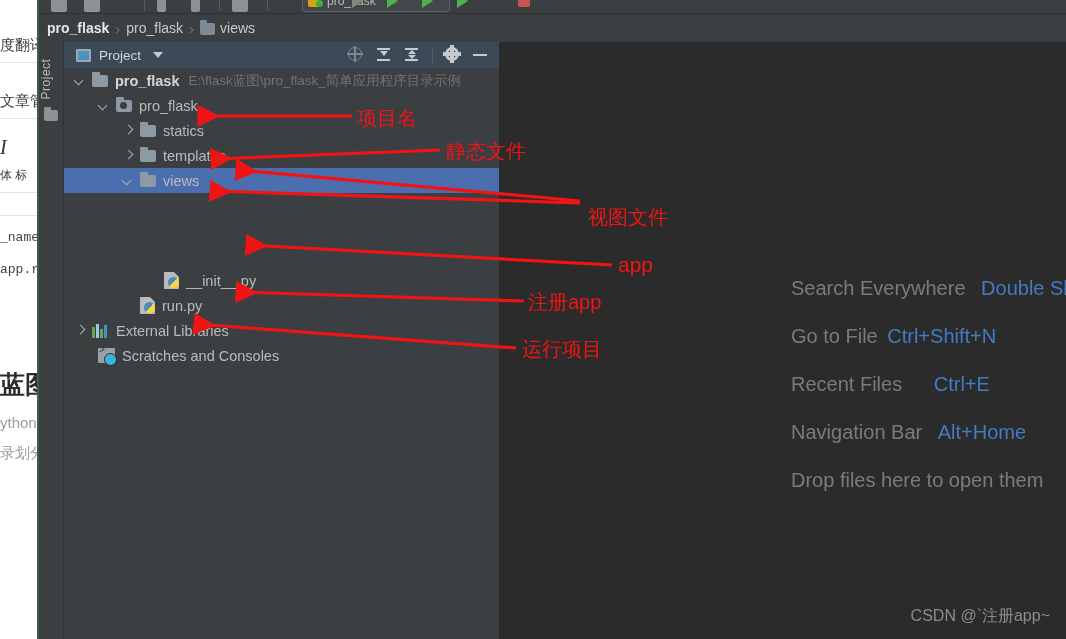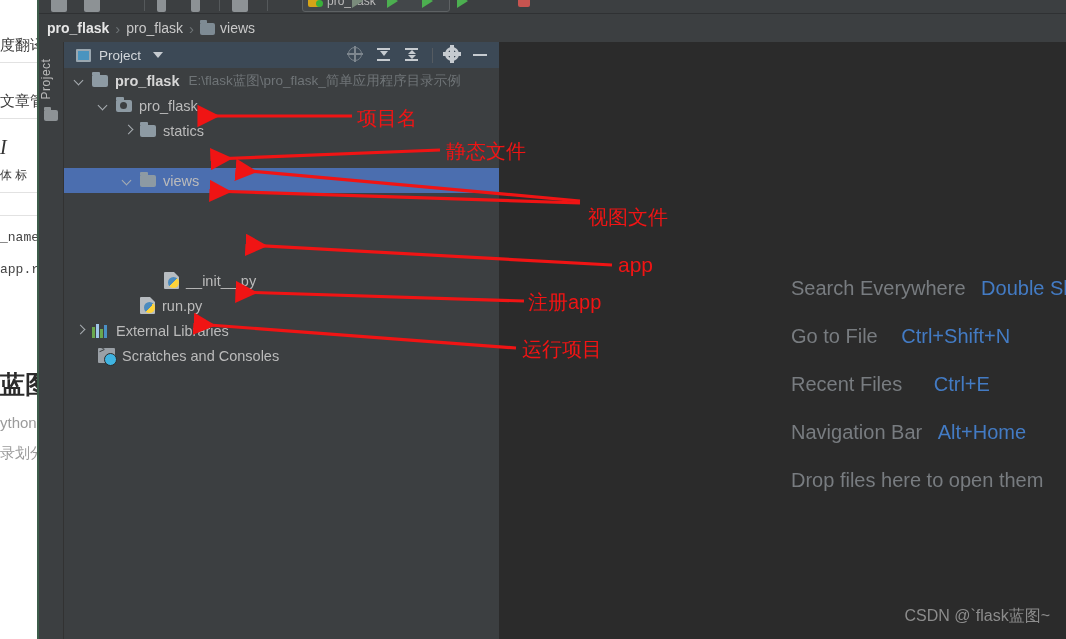--- a/index.html
+++ b/index.html
@@ -449,20 +449,27 @@
         </div>
 
         <div class="row" style="top:50px">
           <span style="width:58px"></span>
           <span class="arrow-tog right"></span>
           <span style="width:7px"></span>
           <span class="ic-folder"></span>
           <span class="lbl">statics</span>
         </div>
 
+        <div class="row" style="top:75px">
+          <span style="width:58px"></span>
+          <span class="arrow-tog right"></span>
+          <span style="width:7px"></span>
+          <span class="ic-folder"></span>
+          <span class="lbl">templates</span>
+        </div>
 
         <div class="row sel" style="top:100px">
           <span style="width:58px"></span>
           <span class="arrow-tog down"></span>
           <span style="width:7px"></span>
           <span class="ic-folder"></span>
           <span class="lbl">views</span>
         </div>
 
 
@@ -505,35 +512,35 @@
     </div>
 
     <div class="editor">
       <div class="shortcuts">
         <div class="sc-row" style="top:0px">
           <span>Search Everywhere</span>
           <span class="sc-key" style="margin-left:10px">Double Shift</span>
         </div>
         <div class="sc-row" style="top:48px">
           <span>Go to File</span>
-          <span class="sc-key" style="margin-left:18px">Ctrl+Shift+N</span>
+          <span class="sc-key" style="margin-left:4px">Ctrl+Shift+N</span>
         </div>
         <div class="sc-row" style="top:96px">
           <span>Recent Files</span>
           <span class="sc-key" style="margin-left:26px">Ctrl+E</span>
         </div>
         <div class="sc-row" style="top:144px">
           <span>Navigation Bar</span>
           <span class="sc-key" style="margin-left:10px">Alt+Home</span>
         </div>
         <div class="sc-row" style="top:192px">
           <span>Drop files here to open them</span>
         </div>
       </div>
-      <div class="watermark">CSDN @`flask蓝图~</div>
+      <div class="watermark">CSDN @`注册app~</div>
     </div>
 
   </div>
 
   <svg class="anno" viewBox="0 0 1066 639">
     <defs>
       <marker id="ah" markerWidth="7" markerHeight="7" refX="6.2" refY="3.5" orient="auto" markerUnits="strokeWidth">
         <path d="M7,0 L7,7 L0,3.5 z" fill="#f01414"></path>
       </marker>
     </defs>

